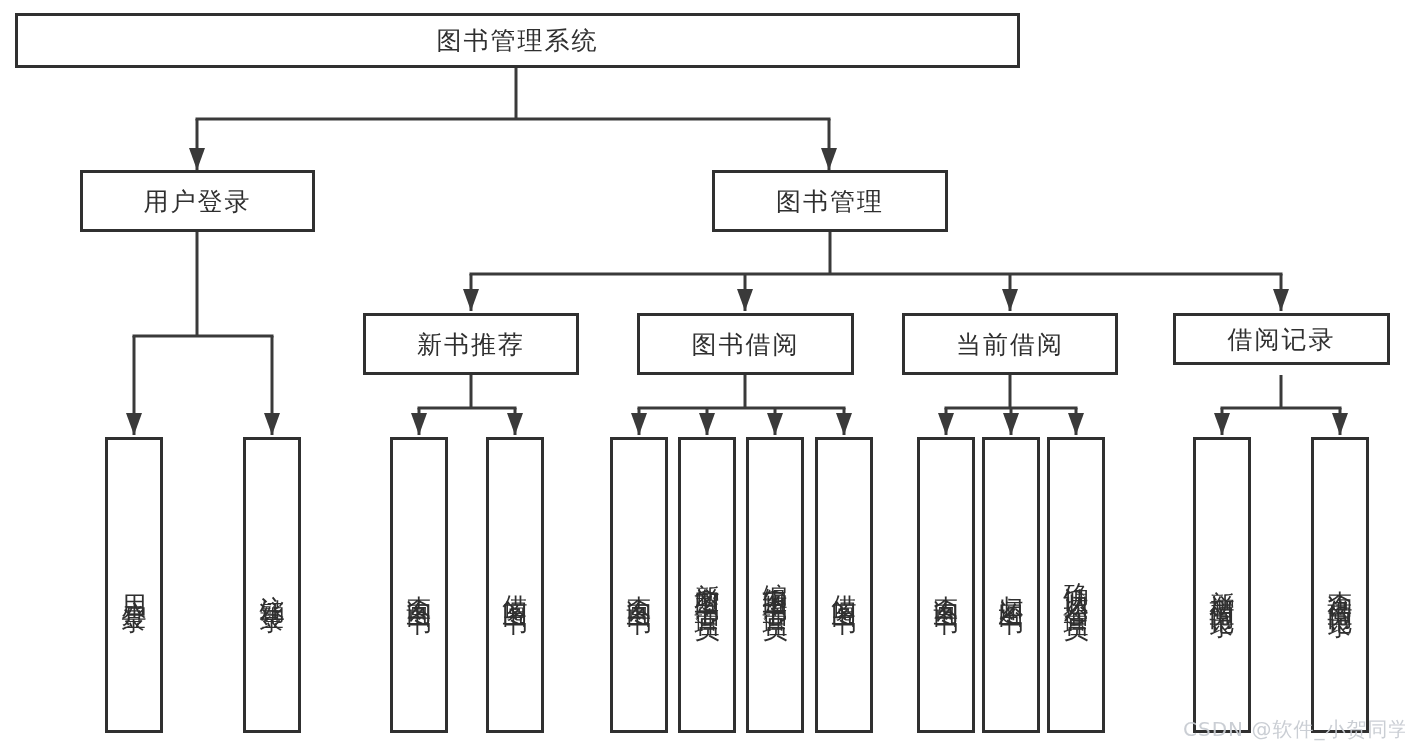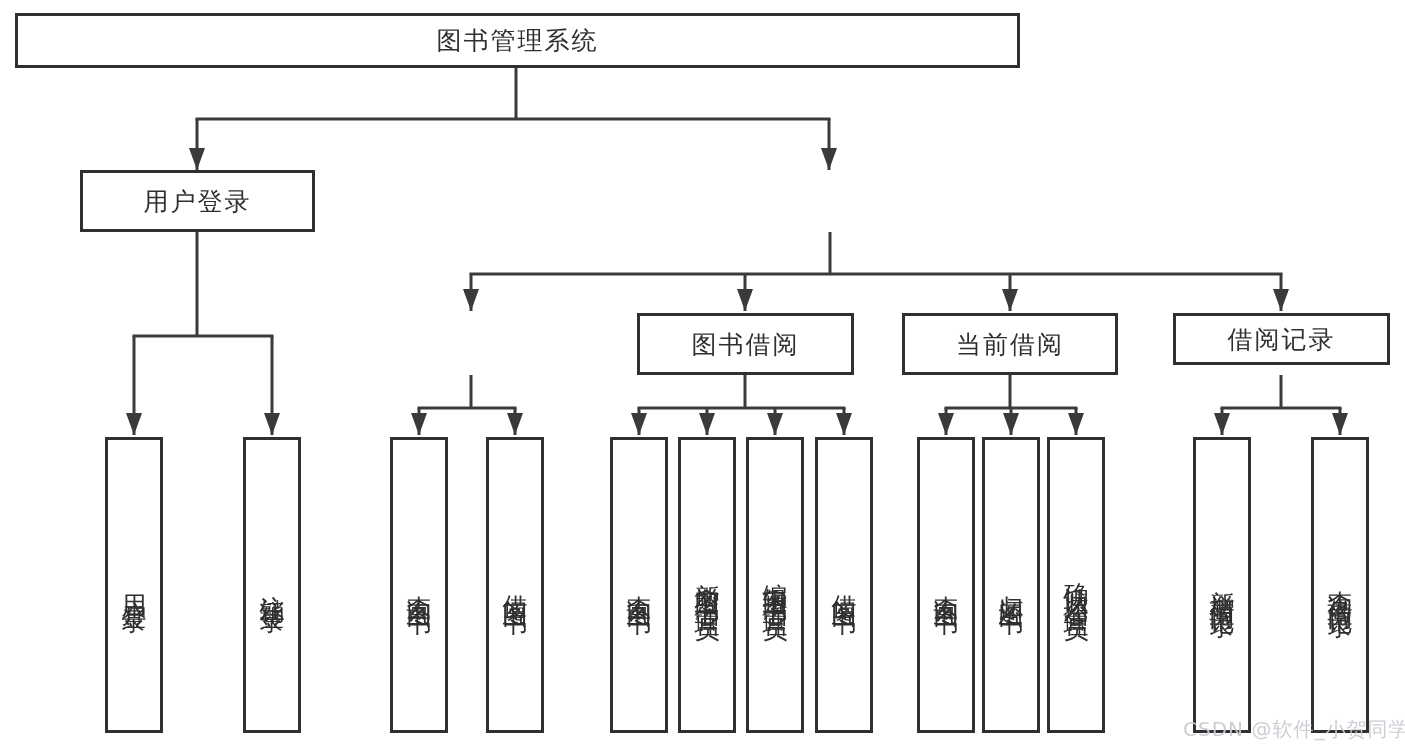--- a/index.html
+++ b/index.html
@@ -107,21 +107,27 @@
     <line x1="1340" y1="408" x2="1340" y2="435" marker-end="url(#arrow)"></line>
   </svg>
 
   <div class="node" style="left:15px;top:13px;width:1005px;height:55px;">
     <span>图书管理系统</span>
   </div>
 
   <div class="node" style="left:80px;top:170px;width:235px;height:62px;">
     <span>用户登录</span>
   </div>
+  <div class="node" style="left:712px;top:170px;width:236px;height:62px;">
+    <span>图书管理</span>
+  </div>
 
+  <div class="node" style="left:363px;top:313px;width:216px;height:62px;">
+    <span>新书推荐</span>
+  </div>
   <div class="node" style="left:902px;top:313px;width:216px;height:62px;">
     <span>当前借阅</span>
   </div>
   <div class="node" style="left:637px;top:313px;width:217px;height:62px;">
     <span>图书借阅</span>
   </div>
   <div class="node" style="left:1173px;top:313px;width:217px;height:52px;">
     <span>借阅记录</span>
   </div>
 

